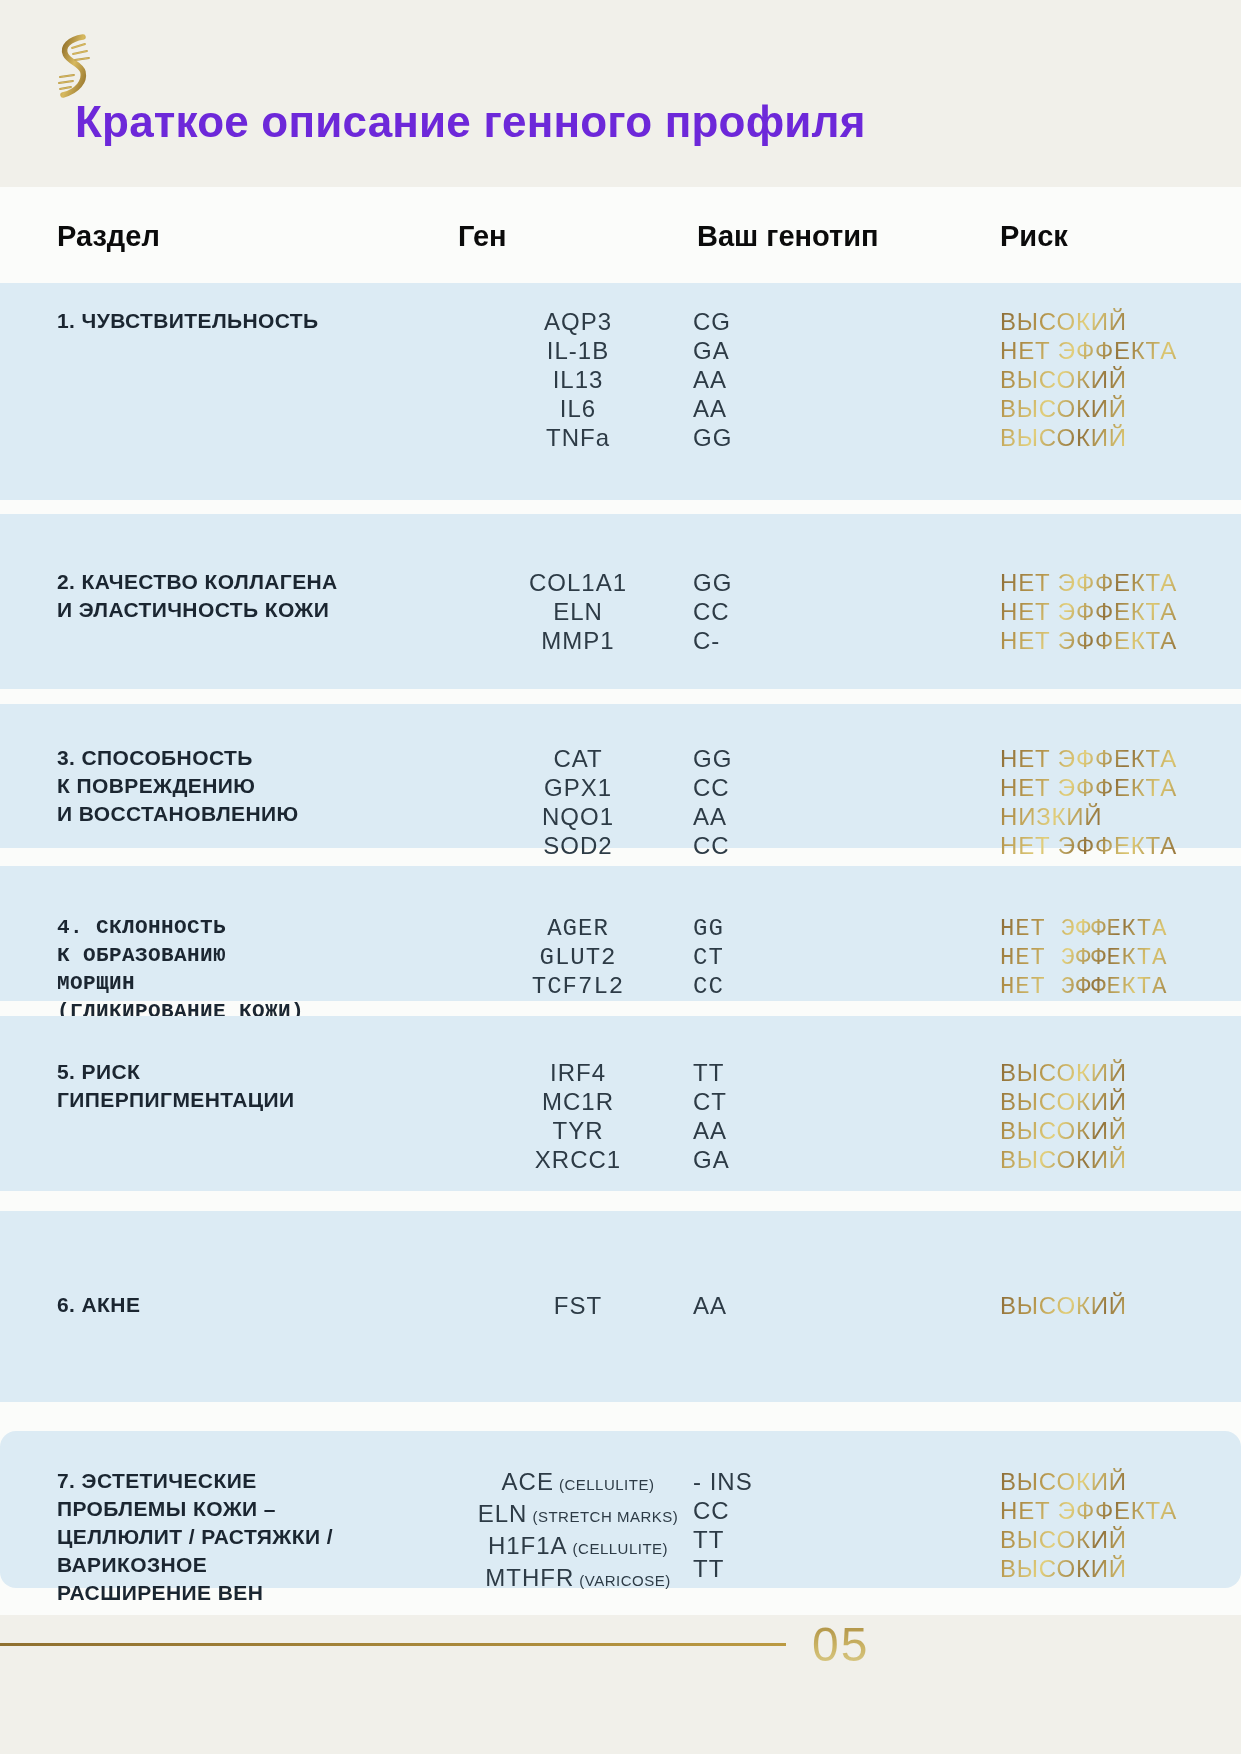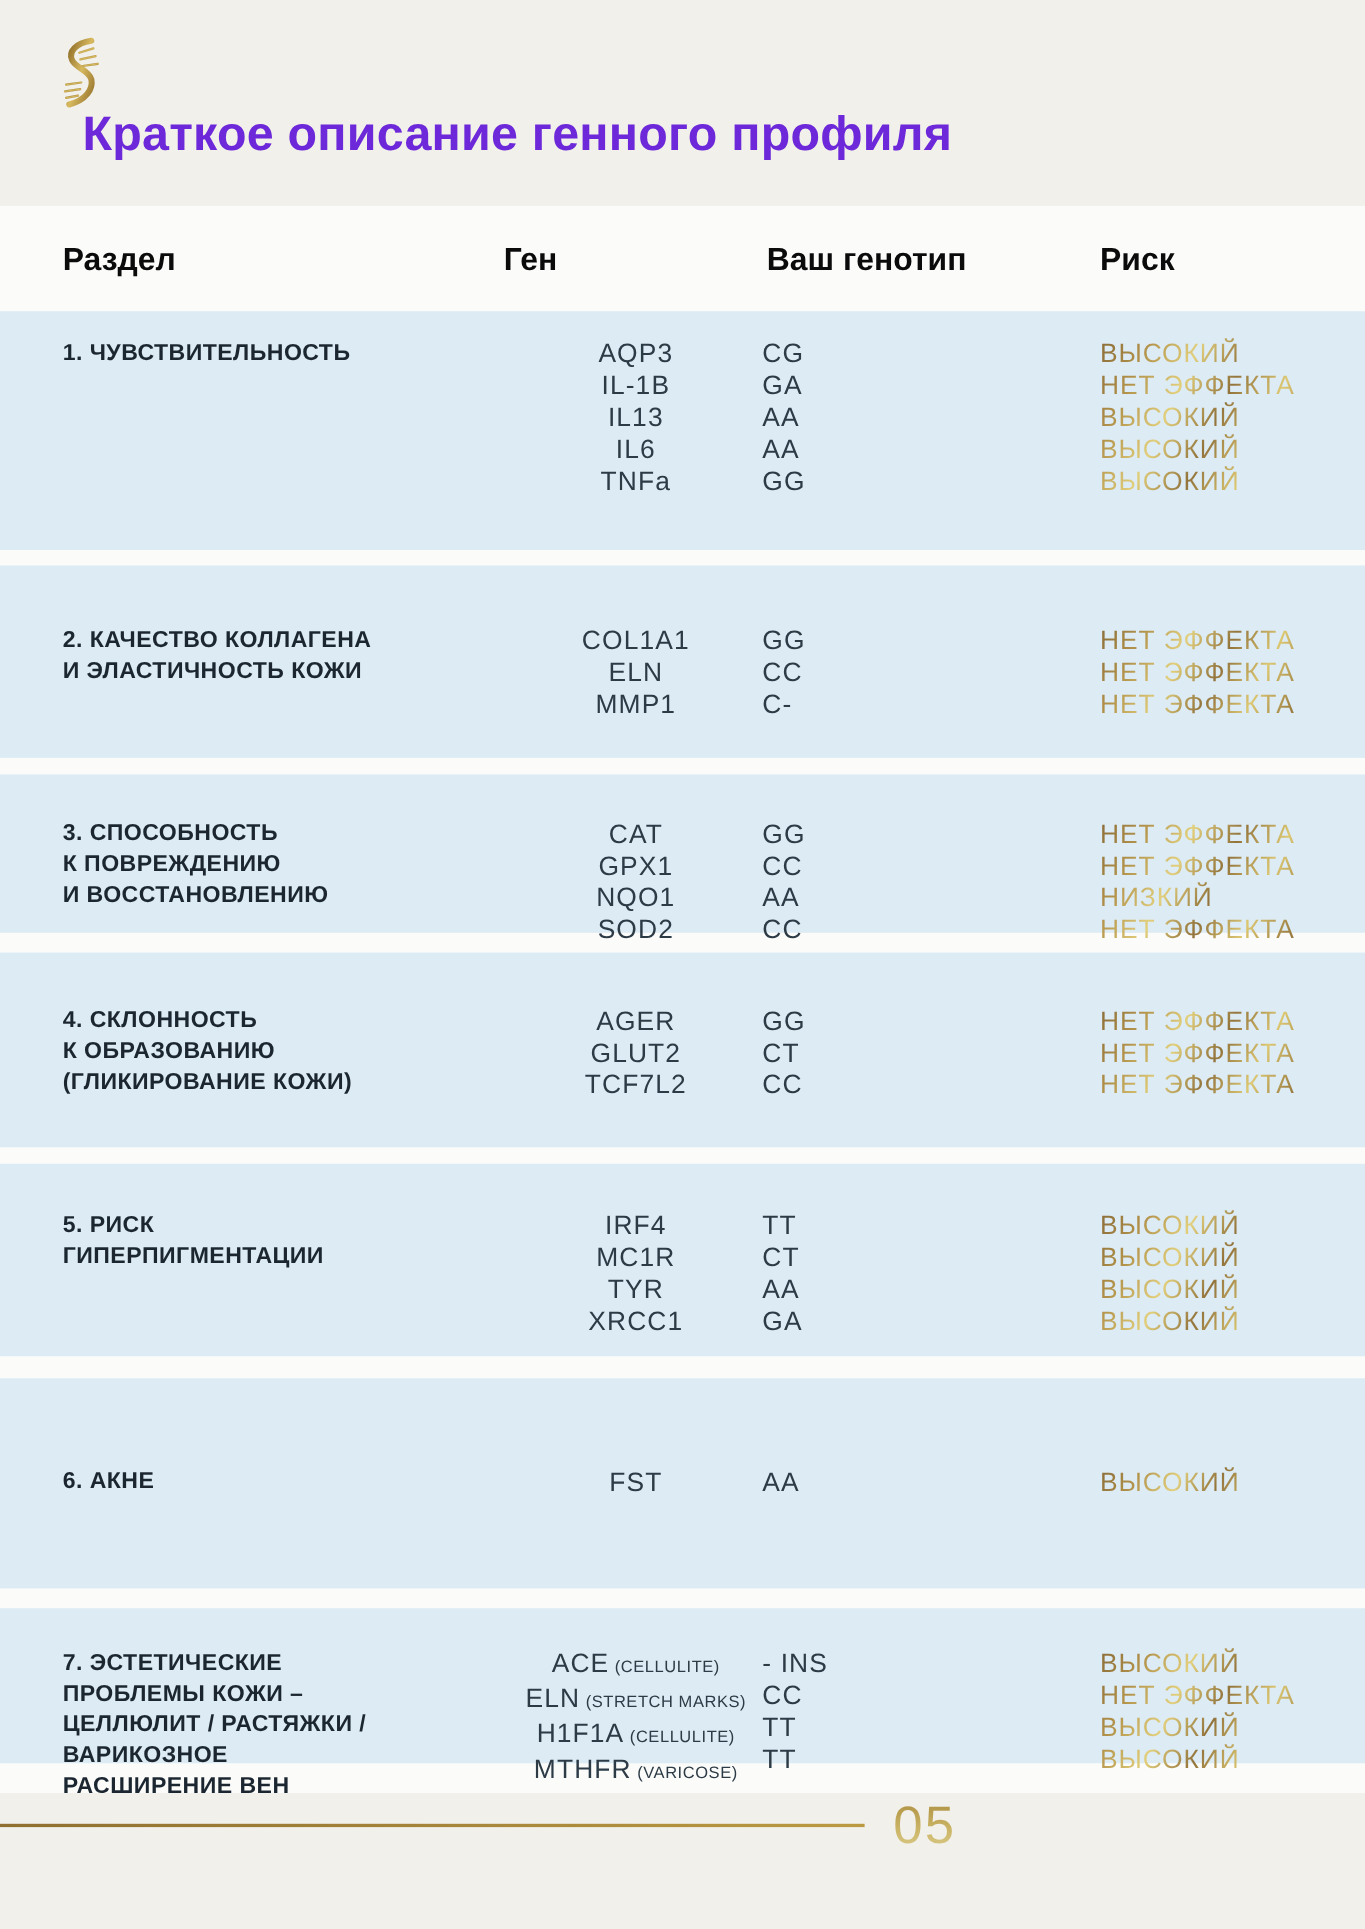--- a/index.html
+++ b/index.html
@@ -21,24 +21,24 @@
   
   .content{background:#fbfcfa;padding-bottom:27px;}
   .thead{position:relative;height:96px;}
   .th{position:absolute;top:33px;font-size:29px;font-weight:700;color:#0b0b0b;white-space:nowrap;}
   .th1{left:57px}.th2{left:458px}.th3{left:697px}.th4{left:1000px}
 
   .band{position:relative;background:#dcebf4;width:100%;}
   .b1{height:217px;margin-top:0;}
   .b2{height:175px;margin-top:14px;padding-left:19px;}
   .b3{height:144px;margin-top:15px;}
-  .b4{height:177px;margin-top:18px;}
+  .b4{height:135px;margin-top:18px;font-family:Liberation Mono, monospace;}
   .b5{height:175px;margin-top:15px;}
   .b6{height:191px;margin-top:20px;}
-  .b7{height:141px;margin-top:18px;}
+  .b7{height:157px;margin-top:29px;border-radius:16px;}
 
   .cell{position:absolute;}
   .b1 .cell{top:24px}.b2 .cell{top:54px}.b3 .cell{top:40px}
   .b4 .cell{top:48px}.b5 .cell{top:42px}.b6 .cell{top:80px}.b7 .cell{top:36px}
 
   .c-label{left:57px;width:360px;font-size:21px;font-weight:700;color:#1b2631;line-height:28px;letter-spacing:0.4px;}
   .c-gene{left:458px;width:240px;text-align:center;}
   .c-geno{left:693px;width:230px;}
   .c-risk{left:1000px;width:225px;}
 
@@ -171,20 +171,21 @@
           <div class="row">НЕТ ЭФФЕКТА</div>
           <div class="row">НЕТ ЭФФЕКТА</div>
           <div class="row">НИЗКИЙ</div>
           <div class="row">НЕТ ЭФФЕКТА</div>
         </div>
       </div>
       <div class="band b4">
         <div class="cell c-label">
           <div class="label-line">4. СКЛОННОСТЬ</div>
           <div class="label-line">К ОБРАЗОВАНИЮ</div>
+          <div class="label-line">МОРЩИН</div>
           <div class="label-line">(ГЛИКИРОВАНИЕ КОЖИ)</div>
         </div>
         <div class="cell c-gene">
           <div class="row"><span class="gene-name">AGER</span></div>
           <div class="row"><span class="gene-name">GLUT2</span></div>
           <div class="row"><span class="gene-name">TCF7L2</span></div>
         </div>
         <div class="cell c-geno">
           <div class="row">GG</div>
           <div class="row">CT</div>

